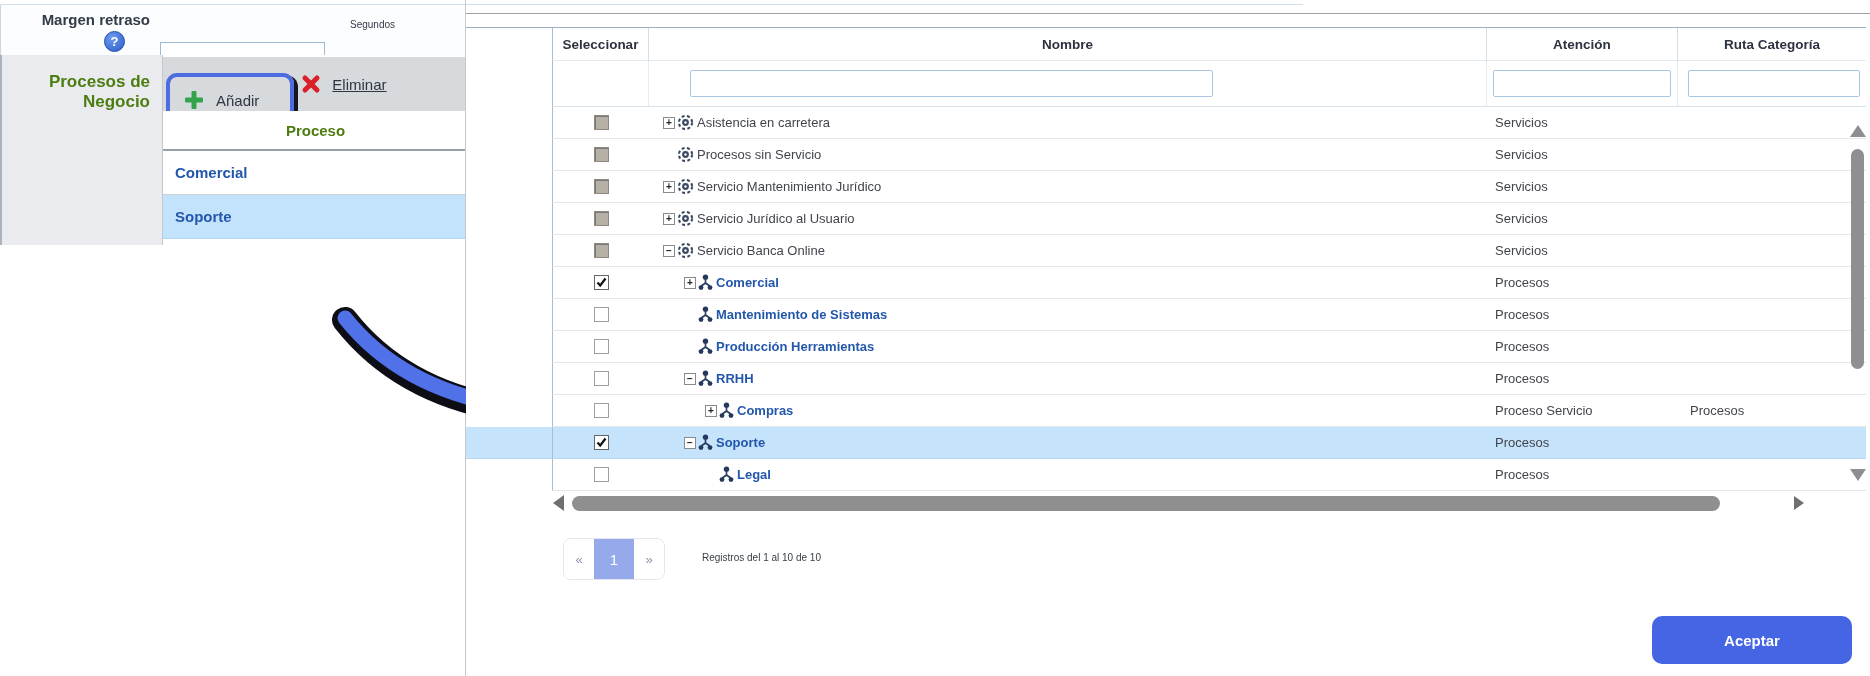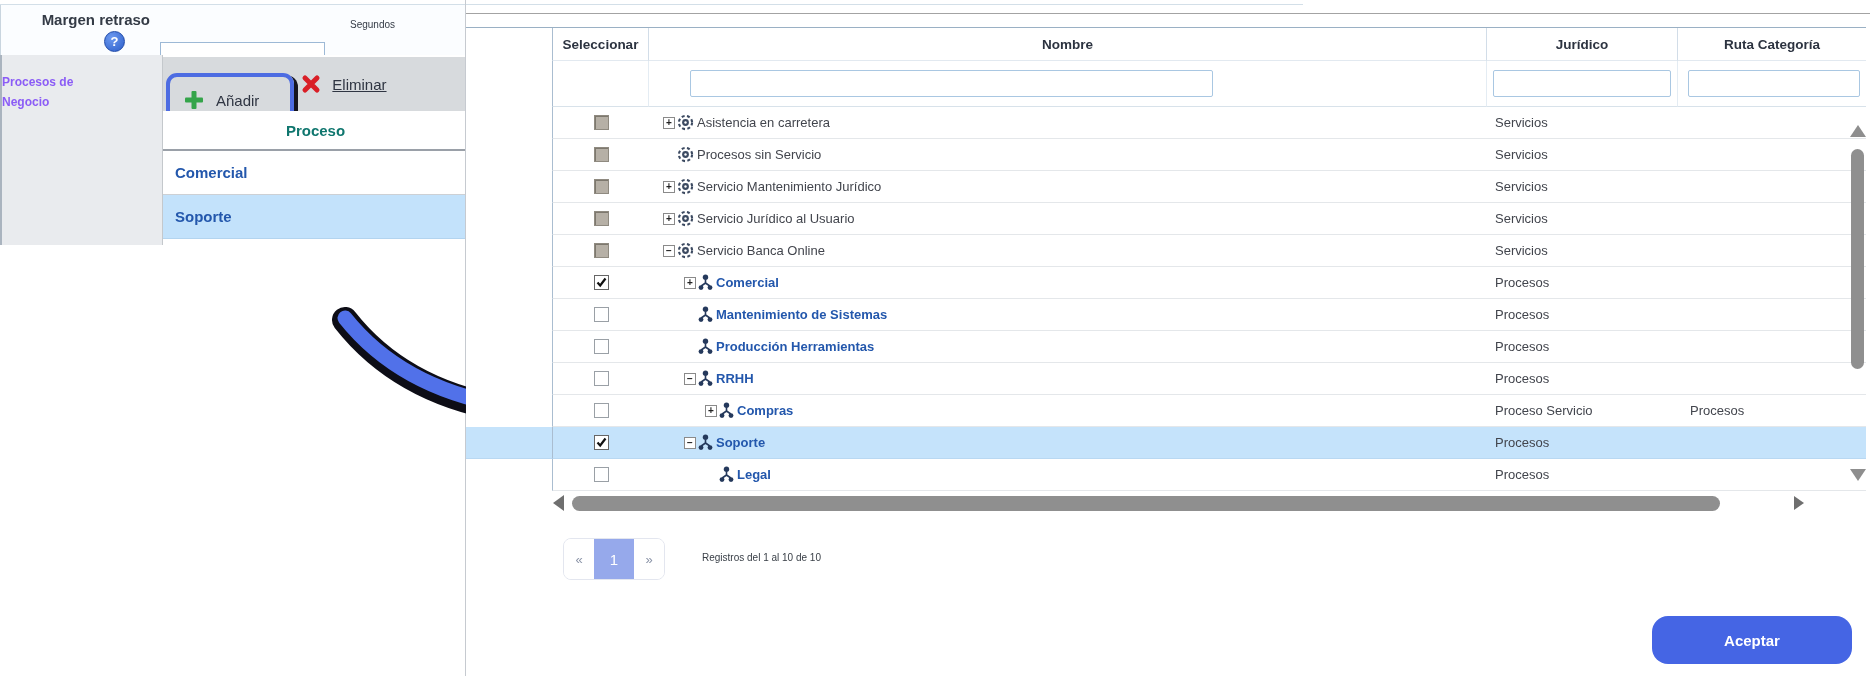--- a/index.html
+++ b/index.html
@@ -12,31 +12,31 @@
   .margen-label { position:absolute; left:0; top:11px; width:150px; text-align:right; font-weight:bold; font-size:15px; color:#343b46; }
   .help-icon { position:absolute; left:104px; top:31px; width:21px; height:21px; border-radius:50%;
     background:radial-gradient(circle at 35% 30%, #6d9af0, #2b5dc9); color:#fff; font-size:13px; font-weight:bold;
     display:flex; align-items:center; justify-content:center; border:1px solid #1f4aa8; }
   .margen-input { position:absolute; left:160px; top:13px; width:165px; height:45px; border:1px solid #9db9d6;
     font-size:14px; color:#333; padding-left:7px; font-family:"Liberation Sans",sans-serif; background:#fff;margin-top:29px; }
   .margen-unit { position:absolute; left:334px; top:19px; font-size:10px; color:#343b46;margin-left:16px; }
 
   .left-section { position:absolute; left:0; top:55px; width:465px; height:190px; background:#fff; border-left:2px solid #aab4bf; }
   .left-label-col { position:absolute; left:0; top:0; width:160px; height:190px; background:#e9ebee; }
-  .section-label { position:absolute; left:0; top:17px; width:148px; text-align:left; font-weight:bold; font-size:12px; color:#8b5cf6; line-height:20px; }
+  .section-label { position:absolute; left:0; top:17px; width:148px; text-align:right; font-weight:bold; font-size:17px; color:#4d7c0f; line-height:20px; }
   .left-content { position:absolute; left:160px; top:0; width:305px; height:190px; border-left:1px solid #c4c8cc; }
   .left-toolbar { position:absolute; left:0; top:2px; width:305px; height:54px; background:#d7dadd; display:flex; align-items:center; }
   .tool-btn { display:flex; align-items:center; gap:10px; height:46px; padding:0 14px; cursor:pointer; background:transparent; border:none; font-size:15px; color:#2f3542; font-family:"Liberation Sans",sans-serif; }
   .tool-btn.add { margin-left:6px; }
   .tool-btn.del { margin-left:14px;text-decoration:underline; }
   .annot-box { position:absolute; left:-3px; top:-4px; width:128px; height:60px; border:4px solid #4d6ce2; border-radius:11px;
     box-shadow:3px 3px 0 1px #15151f; pointer-events:none; }
   .proc-table { position:absolute; left:0; top:56px; width:305px; }
   .proc-head { height:40px; background:#fff; border-bottom:2px solid #9aa0a8; display:flex; align-items:center; justify-content:center;
-    font-weight:bold; font-size:15px; color:#0f766e; }
+    font-weight:bold; font-size:15px; color:#4d7c0f; }
   .proc-row { height:44px; display:flex; align-items:center; padding-left:12px; font-weight:bold; font-size:15px; color:#2357ac;
     background:#fff; border-bottom:1px solid #cdd0d4; cursor:pointer; }
   .proc-row.selected { background:#c3e2fb; border-bottom:1px solid #b3d4ef; }
 
   .v-divider { position:absolute; left:465px; top:0; width:1px; height:676px; background:#c6cad0; }
 
   
   .dialog { position:absolute; left:466px; top:13px; width:1404px; height:663px; background:#fff; border-top:1px solid #a3a3a3; }
 
   .sel-table { position:absolute; left:0; top:13px; width:1400px; border-top:1px solid #9ab0c4; }
@@ -77,21 +77,21 @@
   .hscroll { position:absolute; left:87px; top:479px; width:1296px; height:20px; display:flex; align-items:center; }
   .hscroll-left { width:0; height:0; border-top:8px solid transparent; border-bottom:8px solid transparent; border-right:11px solid #6f6f6f; margin-right:8px; }
   .hscroll-thumb { width:1148px; height:15px; background:#8f8f8f; border-radius:8px; }
   .hscroll-right { width:0; height:0; border-top:7px solid transparent; border-bottom:7px solid transparent; border-left:10px solid #6f6f6f; margin-left:74px; }
 
   .pager { position:absolute; left:97px; top:524px; display:flex; border:1px solid #e3e6ef; border-radius:8px; overflow:hidden; background:#fff; }
   .pager-btn { width:30px; height:40px; display:flex; align-items:center; justify-content:center; font-size:13px; color:#8b94a8; background:#fff; border:none; cursor:pointer; font-family:"Liberation Sans",sans-serif; }
   .pager-btn.active { width:40px; background:#96a9eb; color:#fff; font-size:15px; }
   .records { position:absolute; left:236px; top:531px; font-size:10px; color:#3a4048; line-height:26px; }
 
-  .accept-btn { position:absolute; left:1186px; top:602px; width:200px; height:48px; background:#4565e4; border:none; border-radius:16px;
+  .accept-btn { position:absolute; left:1186px; top:602px; width:200px; height:48px; background:#4565e4; border:none; border-radius:10px;
     color:#fff; font-weight:bold; font-size:15px; cursor:pointer; font-family:"Liberation Sans",sans-serif; }
 
   .arrow-svg { position:absolute; left:250px; top:245px; pointer-events:none; }
 </style>
 </head>
 <body>
 
 <div id="stage">
 
   <div class="top-rule"></div>
@@ -148,21 +148,21 @@
     <path d="M247 143 L249 190 L297 169 Z" fill="#5171e9" stroke="#0d0d16" stroke-width="7" stroke-linejoin="round"></path>
   </svg>
 
   <div class="dialog">
 
     <div class="sel-table">
       <div class="tgrid">
         <div class="hcell gutter"></div>
         <div class="hcell sel-border-left">Seleccionar</div>
         <div class="hcell">Nombre</div>
-        <div class="hcell">Jurídico</div>
+        <div class="hcell">Atención</div>
         <div class="hcell last">Ruta Categoría</div>
       </div>
       <div class="tgrid">
         <div class="fcell gutter"></div>
         <div class="fcell sel-border-left"></div>
         <div class="fcell">
           <input class="filter-input" style="margin-left: 41px; width: 523px;" value="">
         </div>
         <div class="fcell">
           <input class="filter-input" style="margin-left: 6px; width: 178px;" value="">

